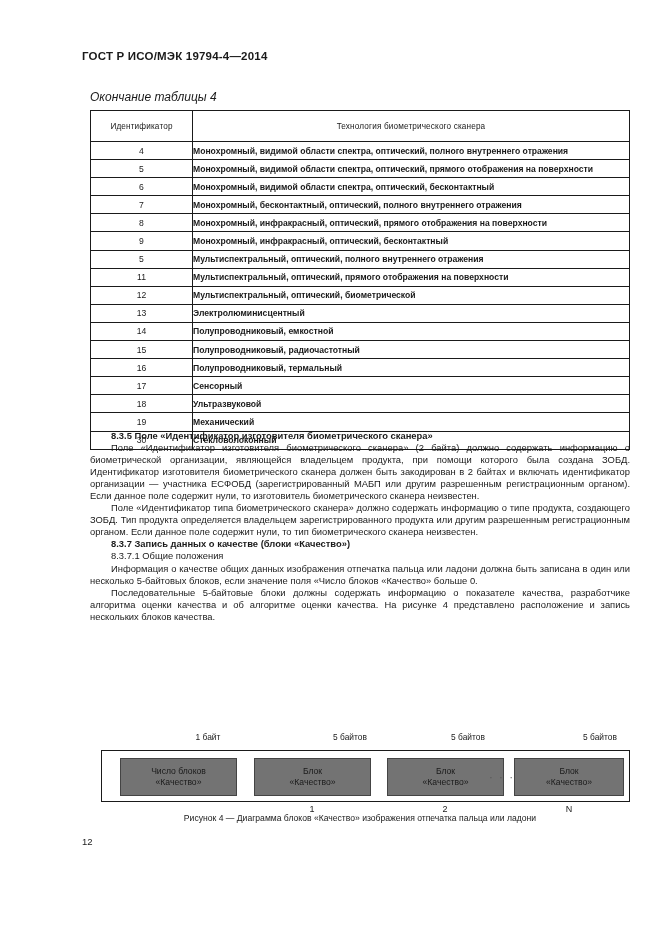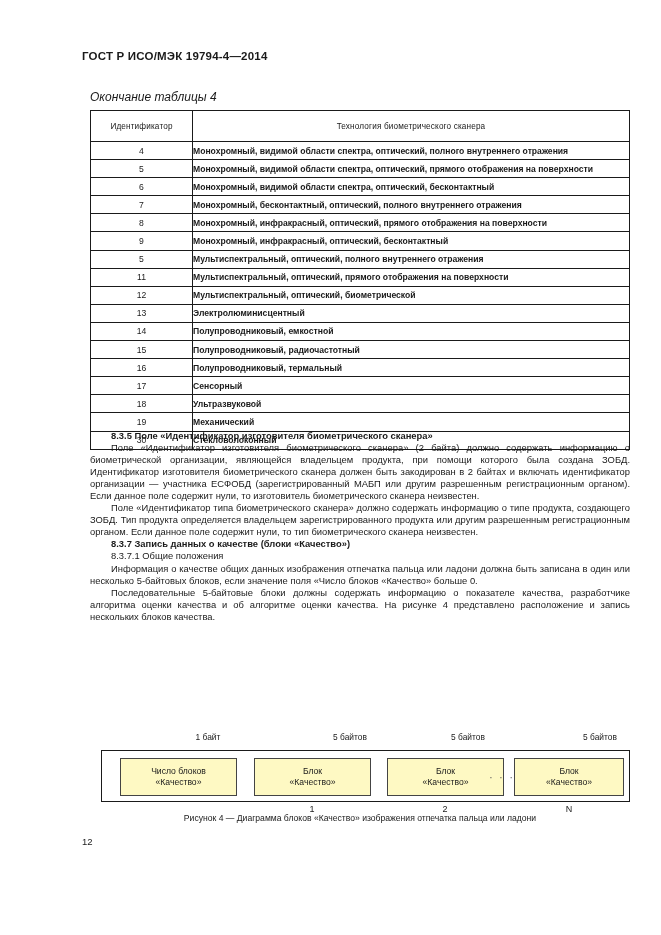--- a/index.html
+++ b/index.html
@@ -135,21 +135,21 @@
     top: 7px;
     height: 38px;
     border: 1.1px solid #444;
     box-sizing: border-box;
     display: flex;
     align-items: center;
     justify-content: center;
     text-align: center;
     font-size: 8.6px;
     line-height: 11px;
-    background: #fef9c3;
+    background: #737373;
   }
   .fig-ellipsis {
     position: absolute;
     top: 26px;
     font-size: 10px;
     letter-spacing: 2px;
     color: #555;
     transform: translate(-50%, -50%);
   }
   .idx-labels {

